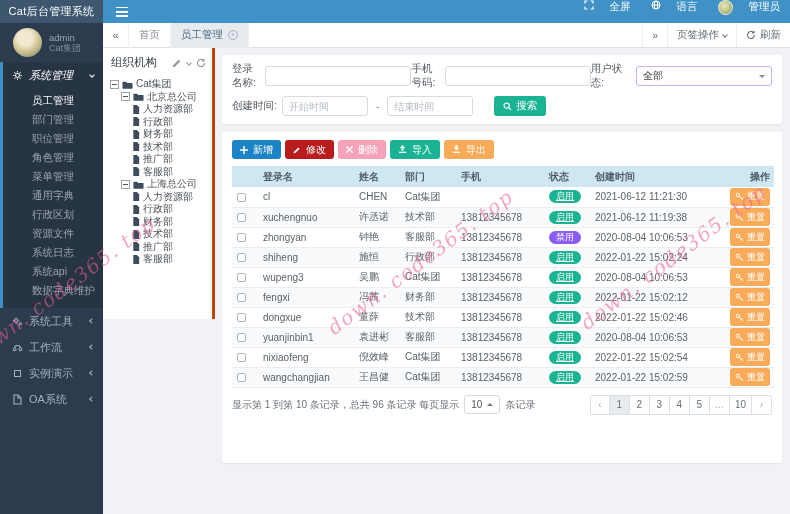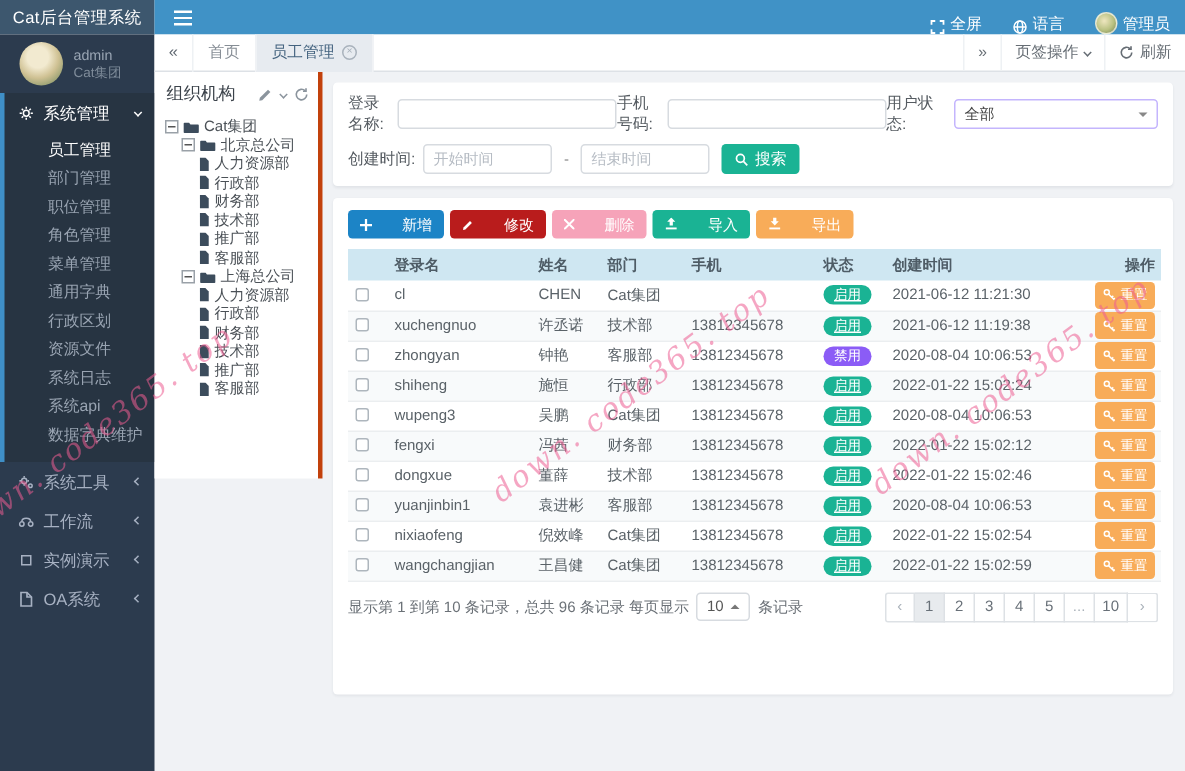--- a/index.html
+++ b/index.html
@@ -10,41 +10,41 @@
   
   .topbar { display:flex; height:23px; }
   .logo { width:103px; flex-shrink:0; background:#3d576e; color:#fff; font-size:11px;
           display:flex; align-items:center; justify-content:center; letter-spacing:.3px; }
   .navbar { flex:1; background:#4092c6; display:flex; align-items:center; color:#fff; }
   .nav-toggle { padding:0 13px; height:23px; display:flex; align-items:center; cursor:pointer; }
   .hamb { width:12px; height:10px; display:inline-block;
           background:linear-gradient(#fff 0 1.5px, transparent 1.5px 4.2px, #fff 4.2px 5.7px,
                      transparent 5.7px 8.4px, #fff 8.4px 10px); }
   .nav-right { margin-left:auto; display:flex; align-items:center; font-size:10.5px; }
-  .nav-item { display:flex; align-items:flex-end; gap:4px; padding:0 10px; height:23px; cursor:pointer; }
+  .nav-item { display:flex; align-items:flex-start; gap:16px; padding:0 10px; height:23px; cursor:pointer; }
   .avatar-sm { width:15px; height:15px; border-radius:50%;
                background:radial-gradient(circle at 40% 38%, #efe7c0, #b9c182 55%, #72814f);
                border:1px solid rgba(255,255,255,.65); }
 
   
   .bodyrow { display:flex; height:491px; }
 
   
   .sidebar { width:103px; flex-shrink:0; background:#2c3b4e; color:#a7b1c2; display:flex; flex-direction:column; }
   .user-panel { display:flex; align-items:center; gap:7px; padding:5px 6px 5px 13px; height:39px; }
   .avatar-lg { width:29px; height:29px; border-radius:50%; flex-shrink:0;
                background:radial-gradient(circle at 42% 35%, #f2ead0 0 28%, #cfc193 55%, #8f9b6e 82%, #68754c); }
   .user-name { font-size:9.5px; color:#9aa6b4; line-height:11px; }
   .user-org  { font-size:9px;  color:#7f8c9a; line-height:11px; }
   .menu { flex:1; }
   .menu-group { border-left:3px solid transparent; }
   .menu-group.open { border-left-color:#3f8fc7; background:#273442; }
   .menu-parent { display:flex; align-items:center; height:26px; padding:0 9px 0 9px; gap:6px;
                  font-size:11px; color:#a7b1c2; cursor:pointer; }
-  .menu-group.open > .menu-parent { color:#fff; }
+  .menu-group.open > .menu-parent { color:#fff;font-style:italic; }
   .menu-parent .chev { margin-left:auto; }
   .submenu { padding:3px 0 8px; }
   .submenu-item { height:19px; line-height:19px; padding-left:29px; font-size:10.5px; color:#99a4b2; cursor:pointer; }
   .submenu-item.active { color:#fff; }
   .chev { width:4px; height:4px; border-right:1px solid currentColor; border-bottom:1px solid currentColor;
           display:inline-block; }
   .chev-down { transform:rotate(45deg); }
   .chev-left { transform:rotate(135deg); }
   .mp-icon { width:11px; display:inline-flex; justify-content:center; color:inherit; flex-shrink:0; }
   .sq-icon { width:7px; height:7px; border:1px solid currentColor; display:inline-block; }
@@ -86,26 +86,26 @@
   .fg label { font-size:10.5px; color:#555b61; }
   .inp { height:20px; border:1px solid #d7dbe0; border-radius:3px; font-size:10px; padding:0 6px;
          color:#333; width:148px; outline:none; font-family:inherit; }
   .inp::placeholder { color:#b6bcc4; }
   .date-inp { width:86px; }
   .sel { width:150px; height:20px; border:1px solid #c4b5fd; border-radius:3px; font-size:10px;
          display:flex; align-items:center; padding:0 6px; color:#444; position:relative; cursor:pointer; }
   .sel::after { content:""; position:absolute; right:6px; top:8px; border:3.5px solid transparent; border-top-color:#888; }
   .dash { color:#888; font-size:10px; margin:0 3px; }
   .btn-search { height:20px; background:#1ab394; color:#fff; border:none; border-radius:3px; font-size:10.5px;
-                padding:0 9px; display:inline-flex; align-items:center; gap:4px; margin-left:8px; cursor:pointer; font-family:inherit; }
+                padding:0 9px; display:inline-flex; align-items:center; gap:4px; margin-left:21px; cursor:pointer; font-family:inherit; }
 
   .table-card { padding:8px 10px 10px; min-height:331px; }
   .toolbar { display:flex; gap:4px; margin-bottom:7px; }
   .btn { height:19px; border:none; border-radius:3px; color:#fff; font-size:10px; padding:0 8px;
-         display:inline-flex; align-items:center; gap:20px; cursor:pointer; font-family:inherit; }
+         display:inline-flex; align-items:center; gap:5px; cursor:pointer; font-family:inherit; }
   .btn-add{background:#1c84c6} .btn-edit{background:#b91c1c} .btn-del{background:#f6a3b9}
   .btn-import{background:#1ab394} .btn-export{background:#f8ac59}
 
   table { width:100%; border-collapse:collapse; font-size:10px; color:#5a6268; table-layout:fixed; }
   thead th { background:#cfe7f2; height:21px; font-weight:700; color:#4e5c66; text-align:left; padding:0 5px; }
   tbody td { height:20px; border-bottom:1px solid #ebeef0; padding:0 5px; overflow:hidden; white-space:nowrap; }
   tbody tr:nth-child(even) { background:#f8fafb; }
   th.c-action-h, td.c-action-d { text-align:right; padding-right:4px; }
   .c-check{width:26px}.c-login{width:96px}.c-name{width:46px}.c-dept{width:56px}
   .c-phone{width:88px}.c-status{width:46px}.c-created{width:128px}.c-action{width:56px}

